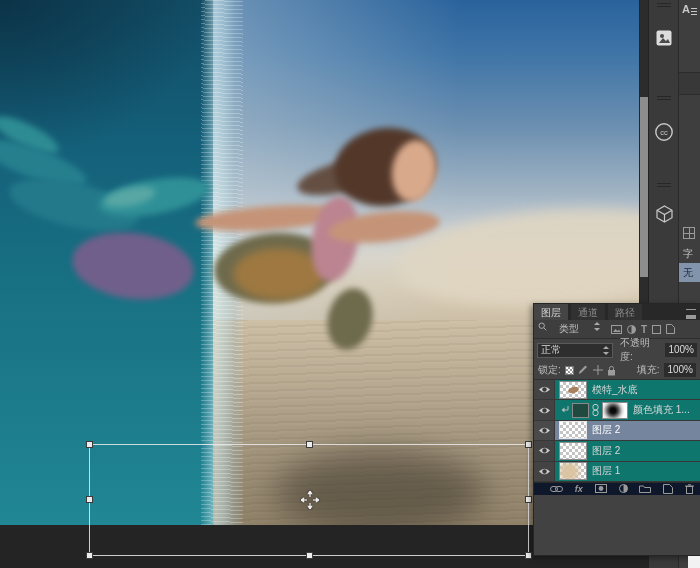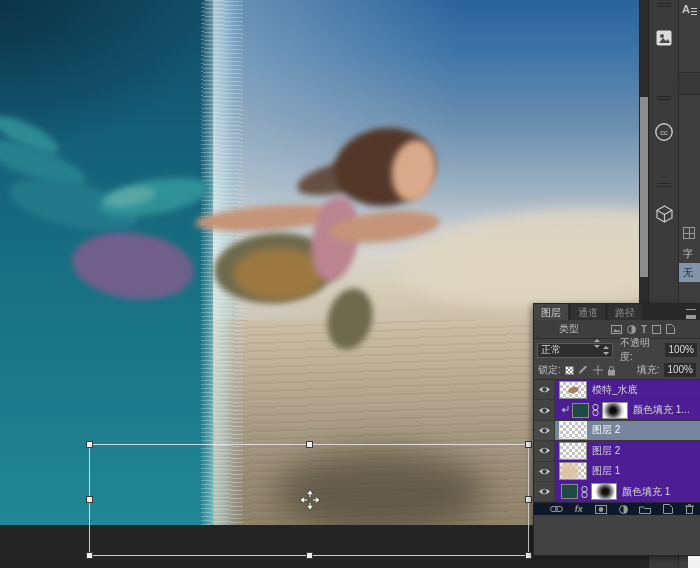--- a/index.html
+++ b/index.html
@@ -67,34 +67,34 @@
   .white-corner{position:absolute;left:688px;top:556px;width:12px;height:12px;background:#f2f2f2;}
 
   
   .lpanel{position:absolute;left:533px;top:303px;width:167px;height:253px;background:#424242;border:1px solid #262626;border-right:none;box-shadow:-2px 2px 6px rgba(0,0,0,.4);font-size:10px;color:#c2c2c2;}
   .tabbar{height:16px;background:#282828;display:flex;align-items:stretch;position:relative;}
   .tab{padding:2px 7px 0;font-size:10px;}
   .tab.on{background:#454545;color:#d5d5d5;text-align:center;}
   .tab.off{background:#313131;color:#8f8f8f;margin-left:3px;}
   .panelmenu{position:absolute;right:4px;top:5px;width:10px;height:6px;border-top:1px solid #999;box-shadow:0 2px #999,0 4px #999;}
   .frow{height:19px;background:#3e3e3e;border-bottom:1px solid #2e2e2e;display:flex;align-items:center;padding:0 4px;gap:3px;}
-  .kindbox{display:flex;align-items:center;gap:3px;width:62px;flex-direction:column;}
+  .kindbox{display:flex;gap:12px;width:62px;}
   .updn{width:7px;height:9px;position:relative;margin-left:auto;}
   .updn:before{content:"";position:absolute;left:1px;top:0;border:3px solid transparent;border-bottom:3px solid #aaa;border-top:none;}
   .updn:after{content:"";position:absolute;left:1px;bottom:0;border:3px solid transparent;border-top:3px solid #aaa;border-bottom:none;}
   .ficons{display:flex;align-items:center;gap:5px;margin-left:8px;color:#9c9c9c;}
   .ficons .tT{font-size:10px;font-weight:bold;color:#9c9c9c;}
   .brow{height:22px;display:flex;align-items:center;padding:0 3px;gap:3px;}
   .blendsel{width:78px;height:15px;background:#2e2e2e;border:1px solid #5a5a5a;display:flex;align-items:center;padding:0 3px;color:#ddd;}
   .lockrow{height:19px;display:flex;align-items:center;padding:0 4px;gap:4px;border-bottom:1px solid #303030;}
   .valbox{height:14px;background:#2c2c2c;padding:1px 3px 0;color:#ddd;margin-left:1px;}
   .lbl{color:#bdbdbd;}
   .minicheck{width:9px;height:9px;background:#fff;background-image:linear-gradient(45deg,#999 25%,transparent 25%,transparent 75%,#999 75%),linear-gradient(45deg,#999 25%,transparent 25%,transparent 75%,#999 75%);background-size:4px 4px;background-position:0 0,2px 2px;border:1px solid #777;}
   .llist{}
-  .lrow{height:20.4px;display:flex;align-items:center;border-bottom:1px solid #373737;background:#4c1d95;position:relative;}
+  .lrow{height:20.4px;display:flex;align-items:center;border-bottom:1px solid #373737;background:#0f766e;position:relative;}
   .lrow.sel{background:#74859d;color:#fff;}
   .eye{width:21px;height:100%;display:flex;align-items:center;justify-content:center;border-right:1px solid #373737;background:#434343;flex:none;}
   .lrow.sel .eye{background:#4a4a4a;}
   .thumb{width:26px;height:16px;outline:1px solid #8a8a8a;flex:none;margin-left:5px;position:relative;overflow:hidden;}
   .lrow.sel .thumb{outline:1px solid #e8e8e8;}
   .checker{background:#fff;background-image:linear-gradient(45deg,#c4c4c4 25%,transparent 25%,transparent 75%,#c4c4c4 75%),linear-gradient(45deg,#c4c4c4 25%,transparent 25%,transparent 75%,#c4c4c4 75%);background-size:6px 6px;background-position:0 0,3px 3px;}
   .t-model:after{content:"";position:absolute;left:8px;top:5px;width:11px;height:6px;background:#a8805e;border-radius:50%;transform:rotate(-12deg);}
   .t-shuidi:after{content:"";position:absolute;left:0;top:0;width:13px;height:100%;background:linear-gradient(180deg,#0fa2bd,#0a5a74);}
   .t-tan:after{content:"";position:absolute;inset:0;background:radial-gradient(circle at 35% 55%,rgba(219,195,160,.95) 0 30%,rgba(219,195,160,.25) 60%,transparent 75%);}
   .t-bg{background:linear-gradient(180deg,#4e8ecf 0 34%,#d7e8f1 34% 46%,#ecdfc2 46% 62%,#d7c094 62% 100%);}
@@ -329,35 +329,20 @@
         <span class="eye">
             <svg width="13" height="9" viewBox="0 0 13 9">
               <path d="M1 4.5Q6.5 -1 12 4.5 6.5 10 1 4.5Z" fill="#cfcfcf"></path>
               <circle cx="6.5" cy="4.5" r="2.2" fill="#3a3a3a"></circle>
             </svg>
           </span>
         <span class="thumb checker t-tan"></span>
         <span class="lname">图层 1</span>
       </div>
 
-      <div class="lrow">
-        <span class="eye">
-            <svg width="13" height="9" viewBox="0 0 13 9">
-              <path d="M1 4.5Q6.5 -1 12 4.5 6.5 10 1 4.5Z" fill="#cfcfcf"></path>
-              <circle cx="6.5" cy="4.5" r="2.2" fill="#3a3a3a"></circle>
-            </svg>
-          </span>
-        <span class="swatch" style="margin-left:7px"></span>
-        <svg style="margin-left:4px" width="7" height="12" viewBox="0 0 7 12">
-            <rect x="1" y="0.5" width="5" height="5.3" rx="2" stroke="#ccc" fill="none"></rect>
-            <rect x="1" y="6.2" width="5" height="5.3" rx="2" stroke="#ccc" fill="none"></rect>
-          </svg>
-        <span class="mask m2" style="margin-left:4px"></span>
-        <span class="lname">颜色填充 1</span>
-      </div>
 
 
     </div>
 
     <div class="bbar">
       <svg width="13" height="8" viewBox="0 0 13 8">
           <rect x="0.5" y="1.5" width="7" height="5" rx="2.5" stroke="#9a9a9a" fill="none"></rect>
           <rect x="5.5" y="1.5" width="7" height="5" rx="2.5" stroke="#9a9a9a" fill="none"></rect>
         </svg>
       <span class="fx">fx</span>

